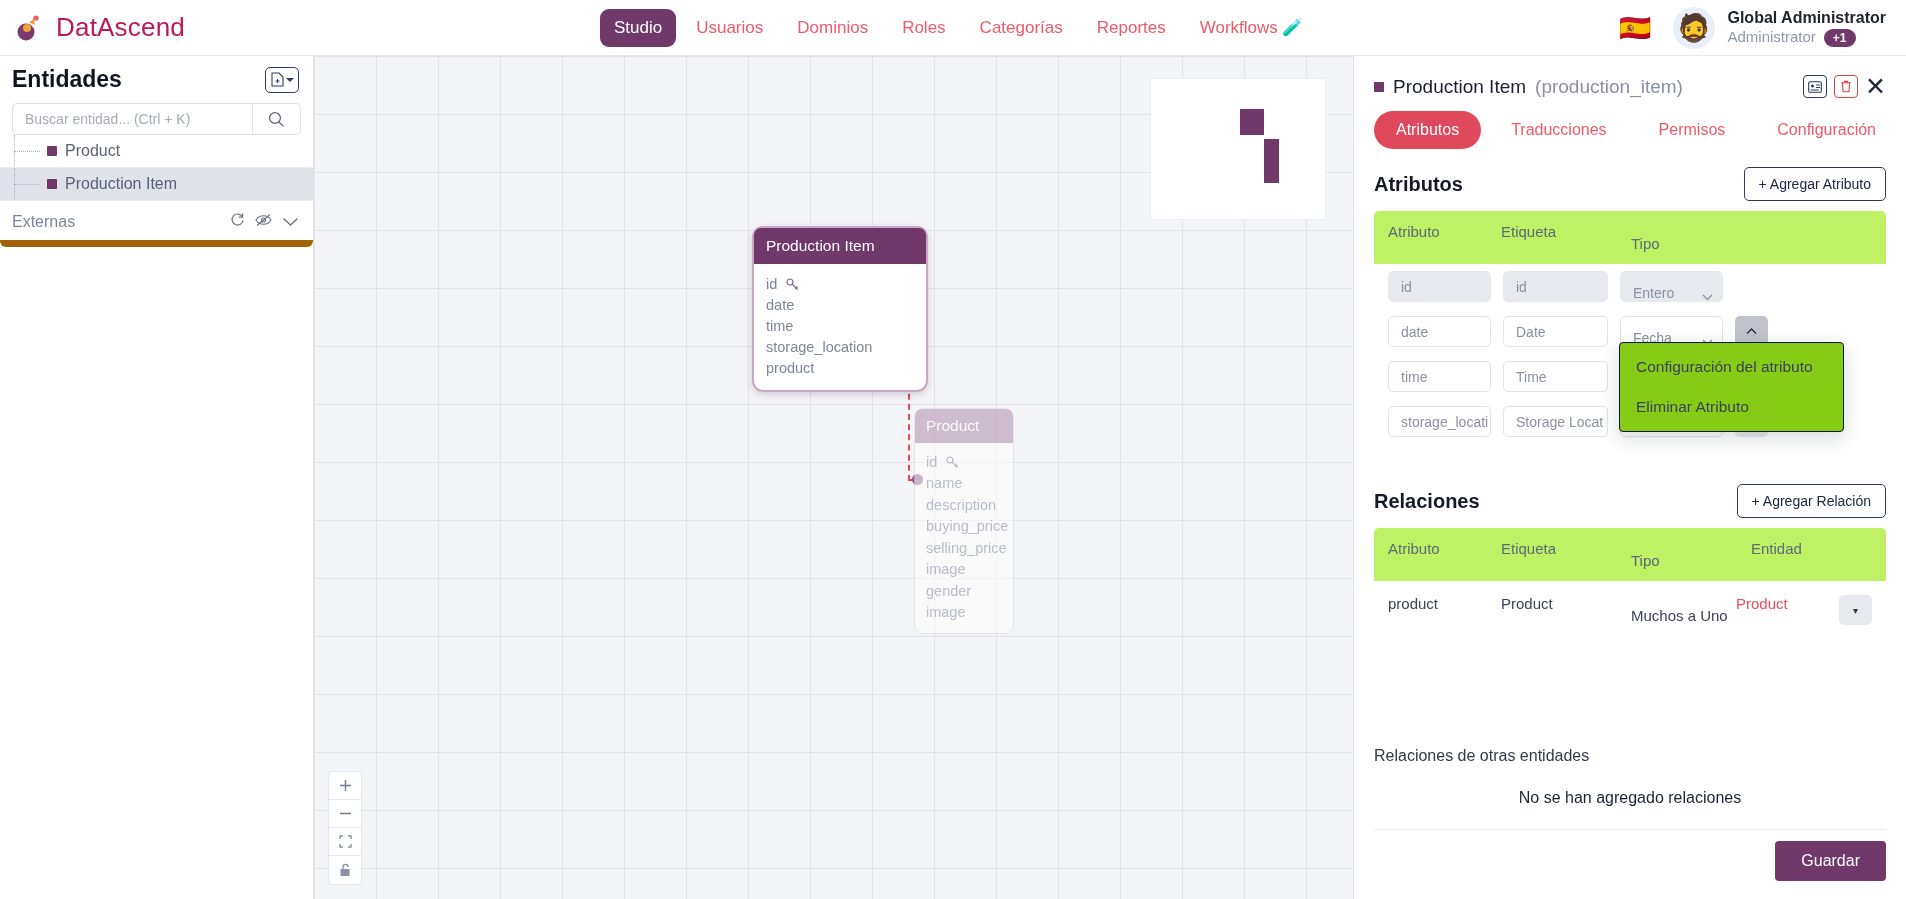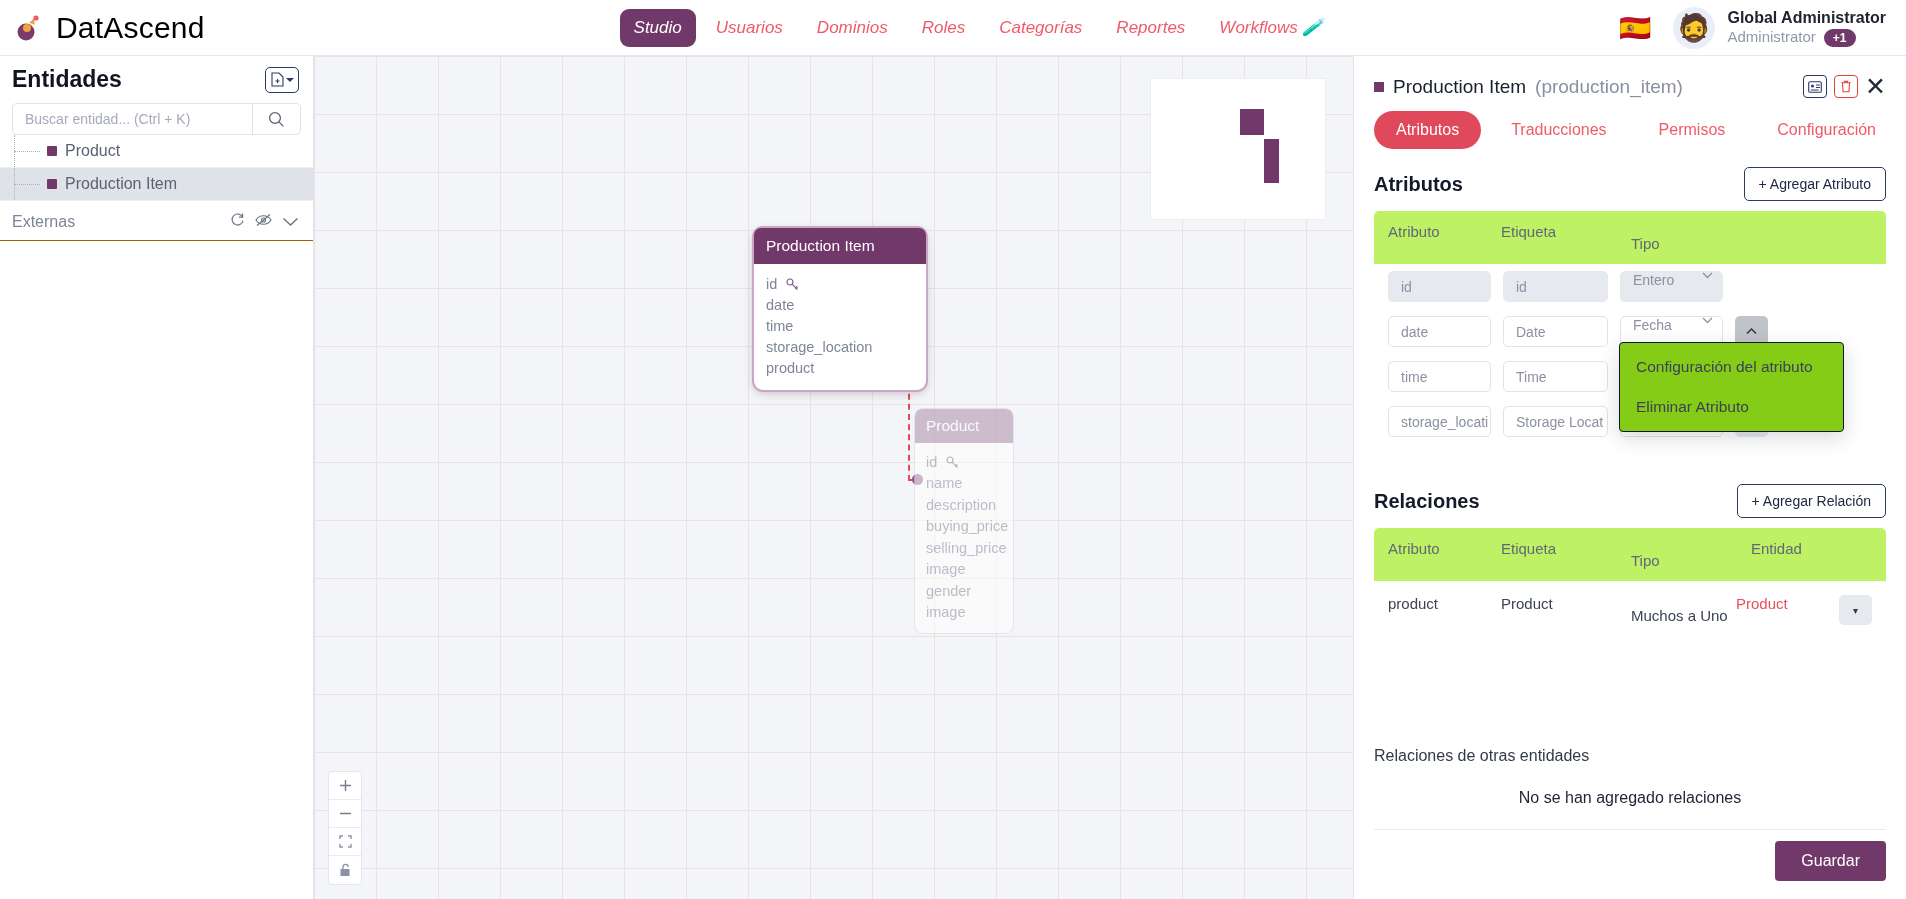--- a/index.html
+++ b/index.html
@@ -11,23 +11,23 @@
   }
 
   
   .header {
     position: absolute; top: 0; left: 0; width: 1906px; height: 56px;
     background: #ffffff; border-bottom: 1px solid #e7e9ee;
     display: flex; align-items: center; z-index: 40;
   }
   .brand { display: flex; align-items: center; gap: 12px; padding-left: 14px; }
   .brand-logo { width: 30px; height: 30px; position: relative; }
-  .brand-name { font-size: 30px; font-weight: 500; color: #000000; letter-spacing: .2px; }
-
-  .topnav { display: flex; align-items: center; gap: 6px; margin-left: 415px; font-style: italic; }
+  .brand-name { font-size: 26px; font-weight: 500; color: #be185d; letter-spacing: .2px; }
+
+  .topnav { display: flex; align-items: center; gap: 6px; margin-left: 415px; }
   .topnav-item {
     font-size: 17px; color: #ef5a68; padding: 9px 14px; border-radius: 9px;
     white-space: nowrap; cursor: pointer;
   }
   .topnav-item.active { background: #71386a; color: #ffffff; }
 
   .header-right { margin-left: auto; display: flex; align-items: center; gap: 22px; padding-right: 20px; }
   .flag-icon { font-size: 26px; line-height: 1; }
   .user-block { display: flex; align-items: center; gap: 12px; cursor: pointer; }
   .avatar {
@@ -182,21 +182,21 @@
   .attr-row { display: flex; align-items: center; gap: 12px; padding: 7px 14px; }
   .fld {
     height: 31px; border: 1px solid #dfe3ea; border-radius: 5px; background: #fff;
     display: flex; align-items: center; padding: 0 12px; font-size: 14px; color: #8b91a2;
     overflow: hidden; white-space: nowrap;
   }
   .fld.dim { background: #e6e9ee; border-color: #e6e9ee; }
   .fld.w1 { width: 103px; } .fld.w2 { width: 105px; }
   .sel {
     height: 31px; border: 1px solid #dfe3ea; border-radius: 5px; background: #fff;
-    display: flex; align-items: flex-start; justify-content: space-between;
+    display: flex; align-items: flex-end; justify-content: space-between;
     padding: 0 9px 0 12px; font-size: 14px; color: #8b91a2; width: 103px;
   }
   .sel.dim { background: #e6e9ee; border-color: #e6e9ee; }
   .kebab {
     width: 33px; height: 31px; border-radius: 5px; background: #c0c3ca;
     display: flex; align-items: center; justify-content: center; cursor: pointer;
     color: #2b2f3a; font-size: 10px;
   }
   .kebab.light { background: #e6e9ee; color: #333a49; }
 
@@ -295,21 +295,21 @@
     <span class="entity-sq"></span>
     <span class="tree-label">Product</span>
   </div>
   <div class="tree-item selected">
     <span class="tree-vline"></span>
     <span class="tree-dash"></span>
     <span class="entity-sq"></span>
     <span class="tree-label">Production Item</span>
   </div>
 
-  <div class="group-head" style="border-bottom:1px solid #a16207;">
+  <div class="group-head" style="border-bottom:7px solid #a16207;border-radius:6px;">
     <span class="group-label">Externas</span>
     <span class="group-icons">
       <span>
         <svg width="15" height="15" viewBox="0 0 15 15">
           <path d="M12.5 5A5.5 5.5 0 1 0 13 8.6" fill="none" stroke="#6b7285" stroke-width="1.2"></path>
           <path d="M12.6 1.5v3.7H9" fill="none" stroke="#6b7285" stroke-width="1.2"></path>
         </svg>
       </span>
       <span>
         <svg width="17" height="14" viewBox="0 0 17 14">

